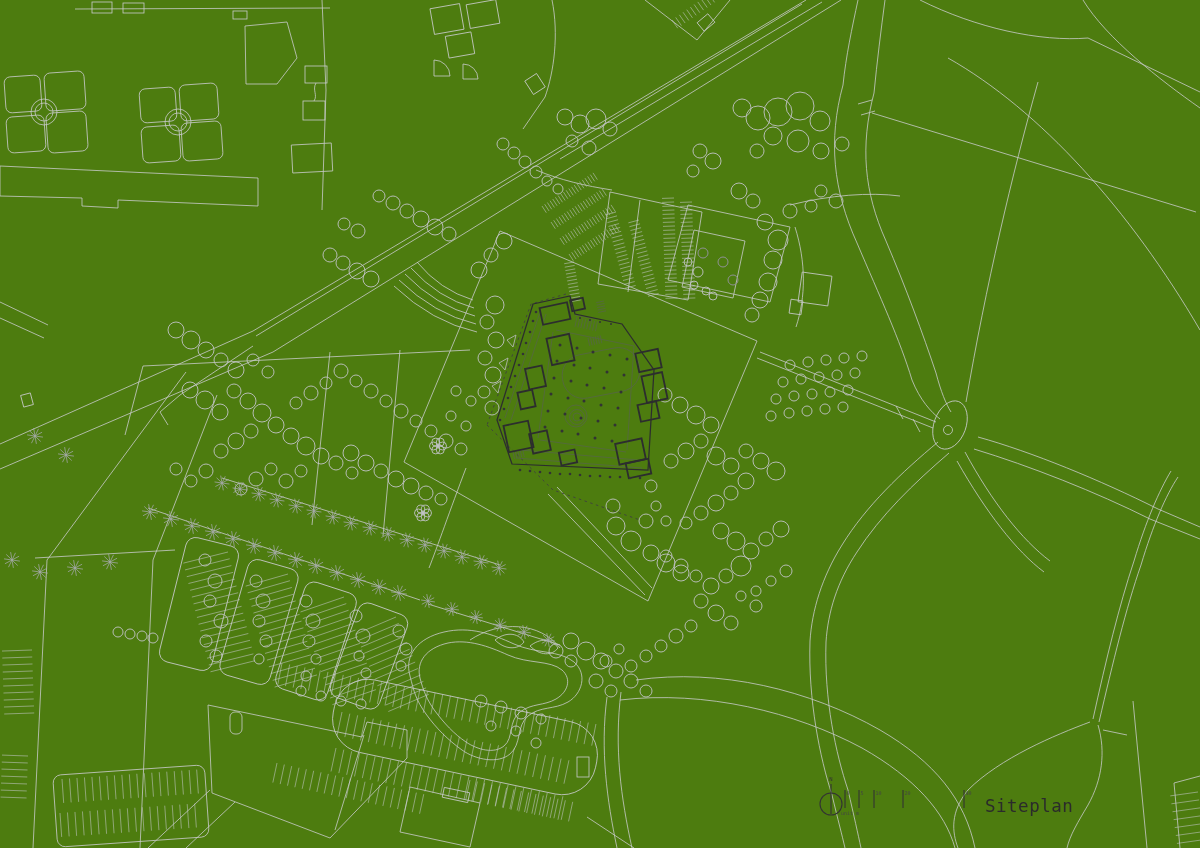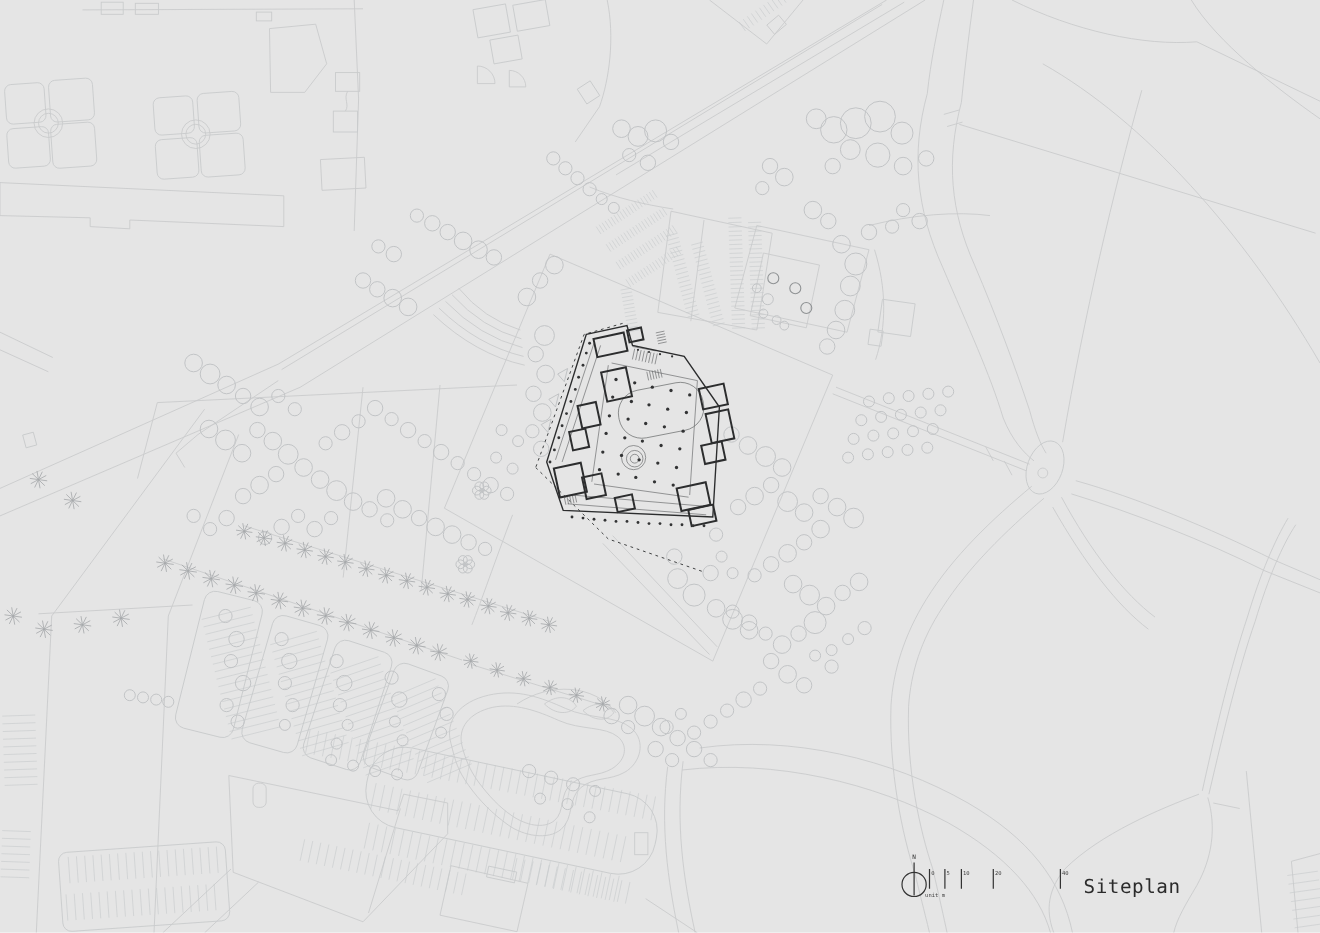--- a/index.html
+++ b/index.html
@@ -1,17 +1,17 @@
 <!DOCTYPE html>
 <html><head>
 <meta charset="utf-8">
 <style>
   html,body{margin:0;padding:0;background:#ffffff;width:1200px;height:848px;overflow:hidden;
     font-family:"DejaVu Sans Mono","Liberation Mono",monospace;}
-  .sheet{position:relative;width:1200px;height:848px;background:#e5e5e5;}
+  .sheet{position:relative;width:1200px;height:848px;background:#4d7c0f;}
   svg{display:block}
   
   .ctx   {stroke:#c9cbcc;stroke-width:.8;fill:none}
   .ctx2  {stroke:#bcbec0;stroke-width:.8;fill:none}
   .tree  {stroke:#c1c3c5;stroke-width:.9;fill:none}
   .treeD {stroke:#8f9294;stroke-width:1;fill:none}
   .palm  {stroke:#a6a9ab;stroke-width:.75;fill:none}
   .hatch {stroke:#c7c9cb;stroke-width:.55;fill:none}
   .dark  {stroke:#2c2d2e;stroke-width:1.25;fill:none}
   .dark2 {stroke:#2c2d2e;stroke-width:1.8;fill:none}

